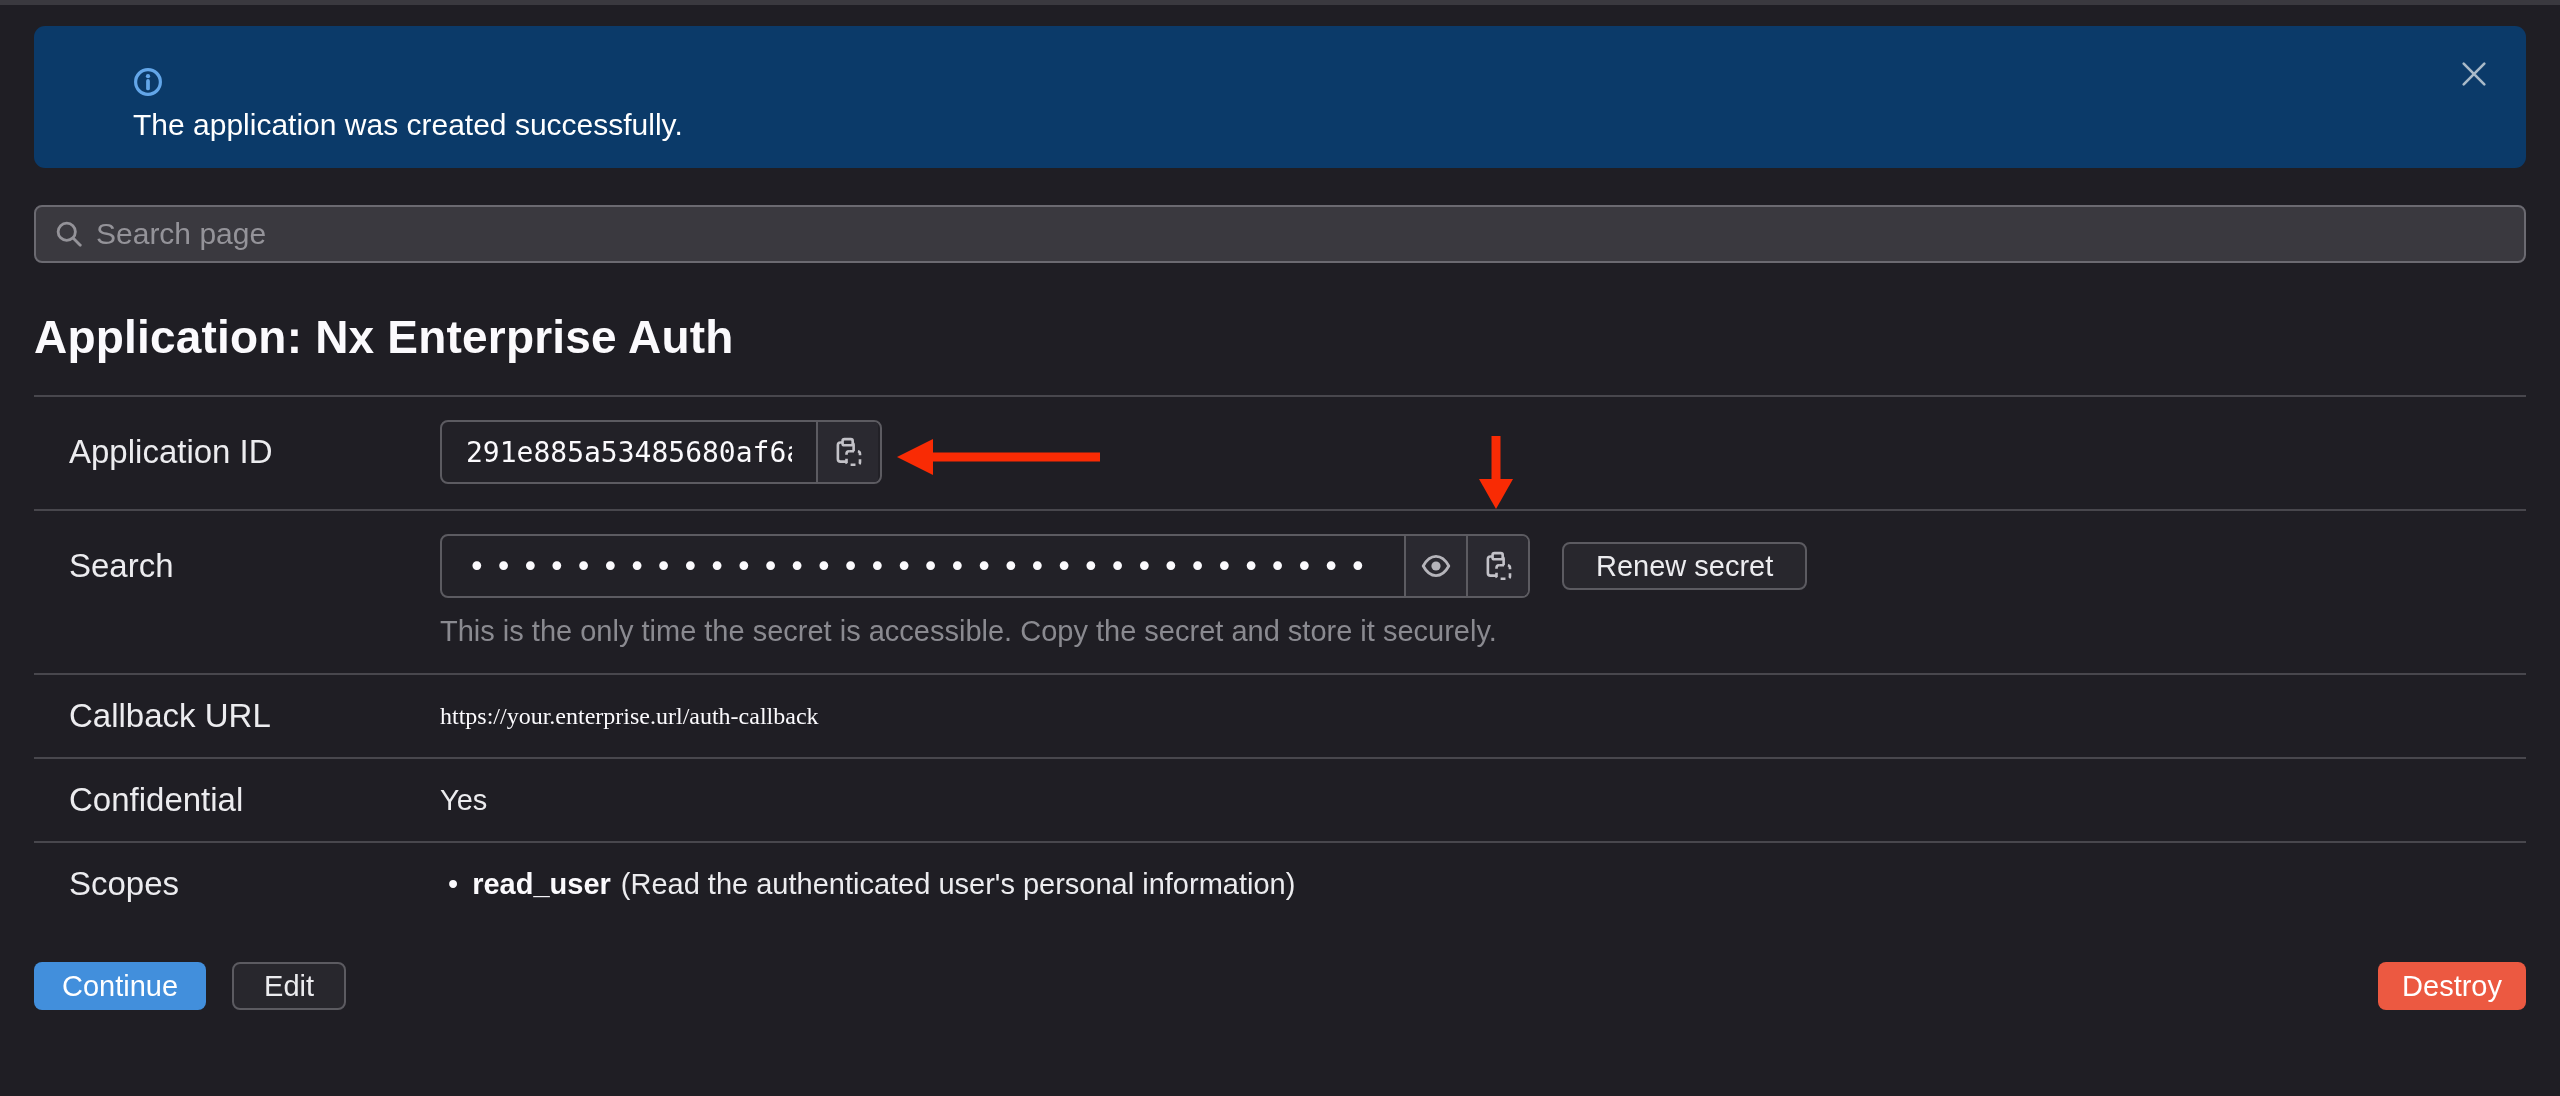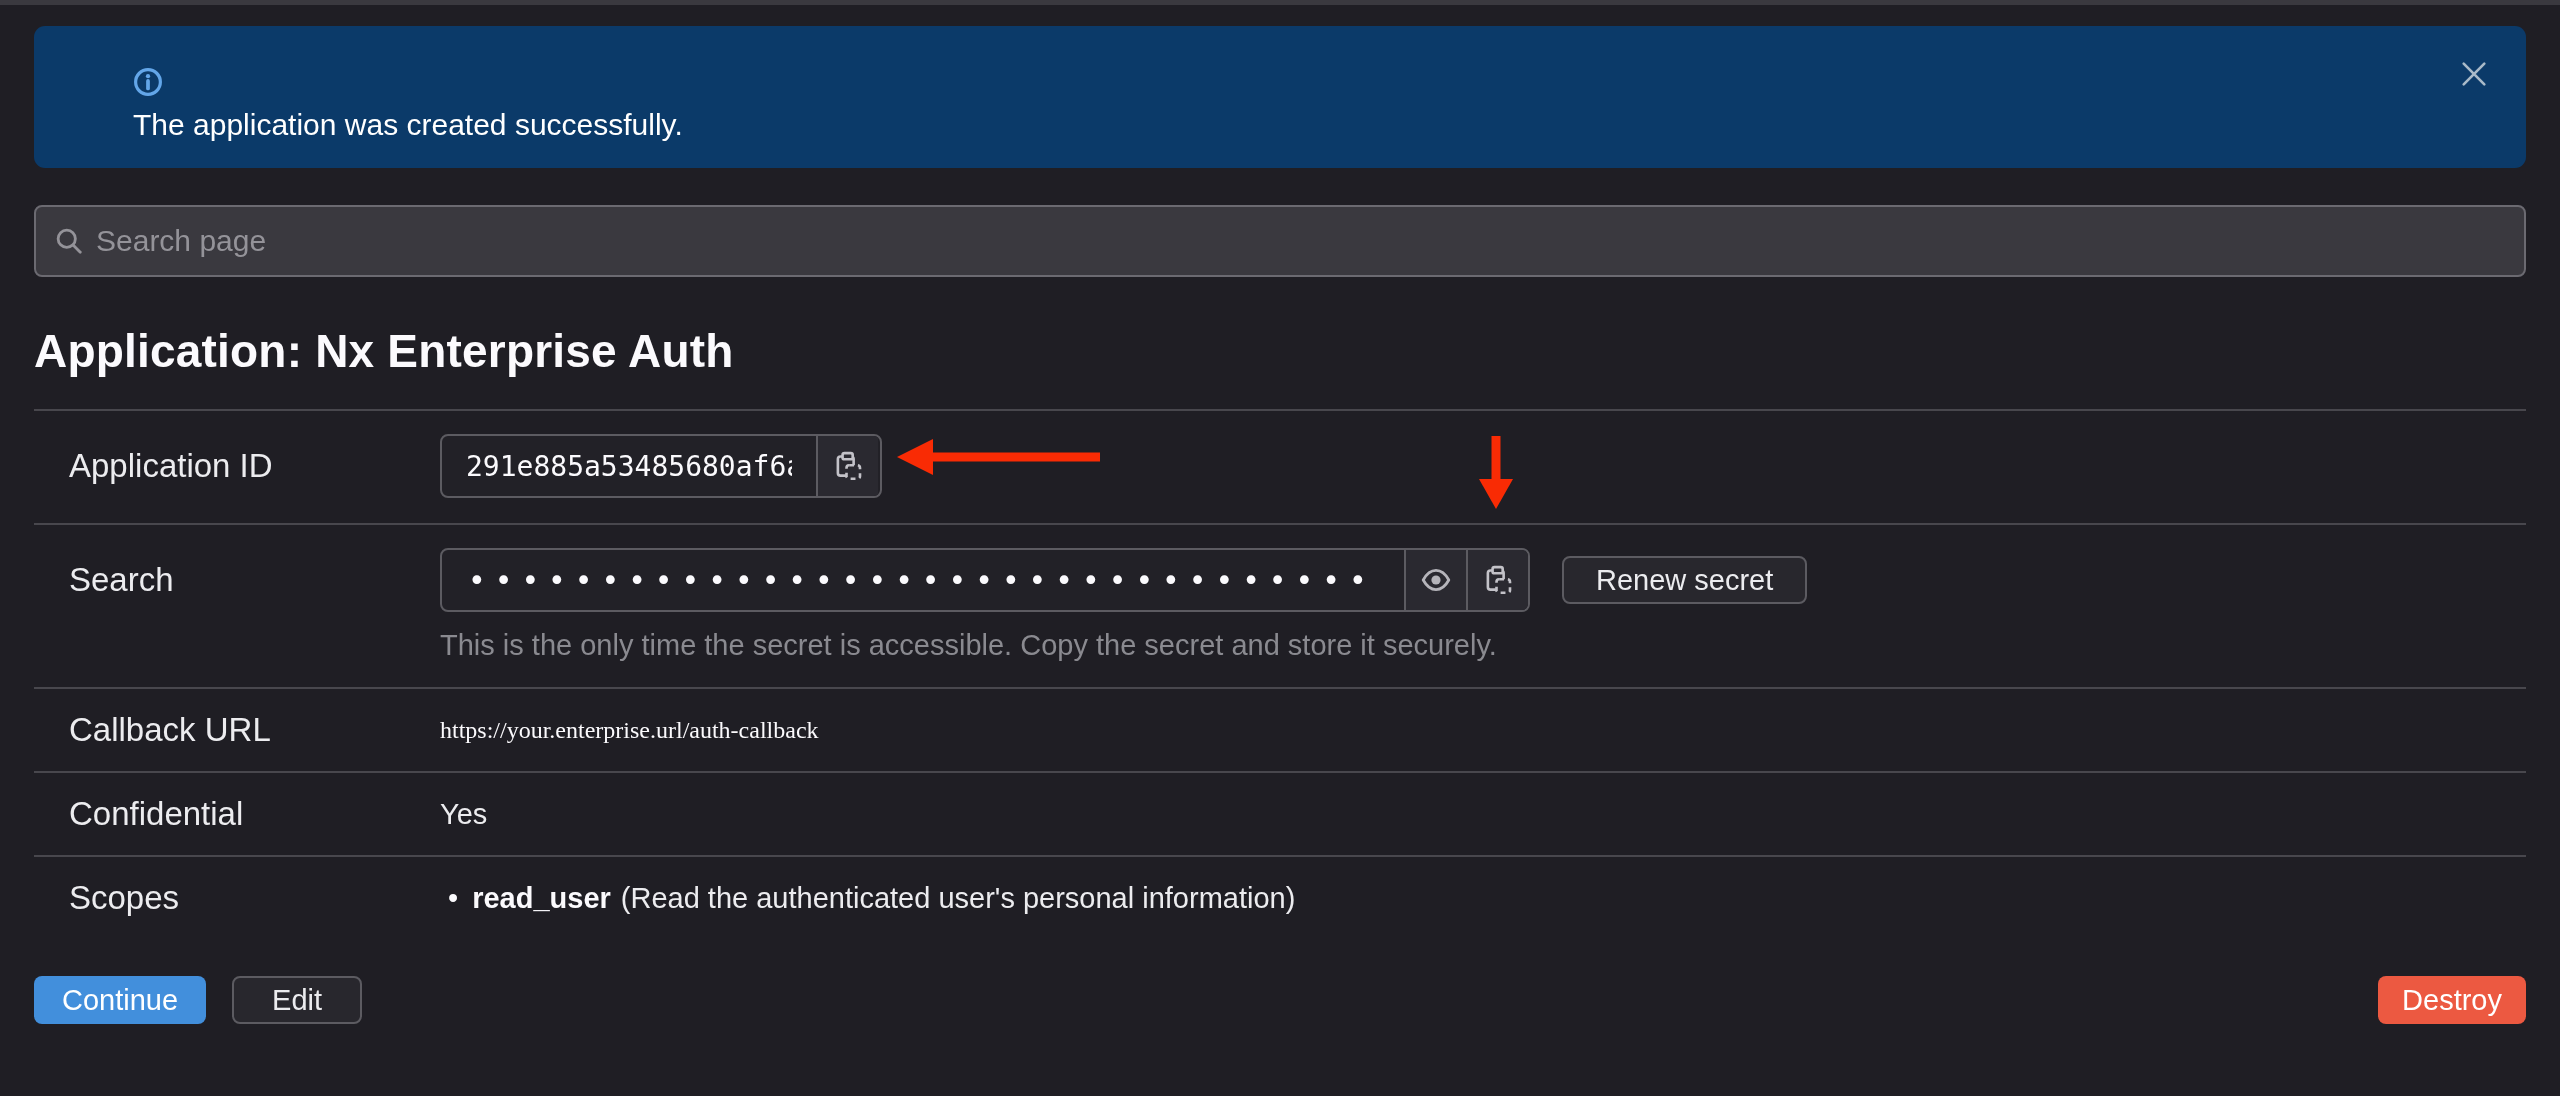--- a/index.html
+++ b/index.html
@@ -29,21 +29,21 @@
   .banner .info-icon{display:block;width:30px;height:30px;}
   .banner-message{margin-top:11px;font-size:30px;color:var(--banner-text);}
   .banner-close{
     position:absolute;top:26px;right:30px;width:44px;height:44px;
     background:transparent;border:none;display:flex;align-items:center;justify-content:center;
     cursor:pointer;
   }
 
   
   .search-box{
-    margin-top:37px;height:72px;background:var(--search-bg);
+    margin-top:37px;height:58px;background:var(--search-bg);
     border:2px solid var(--search-border);border-radius:8px;
     display:flex;align-items:center;padding:0 18px;gap:12px;
   }
   .search-box input{
     flex:1;background:transparent;border:none;outline:none;
     font-family:"Liberation Sans",sans-serif;font-size:30px;color:var(--bright);
   }
   .search-box input::placeholder{color:var(--placeholder);}
 
   
@@ -82,21 +82,21 @@
     width:62px;flex:none;display:flex;align-items:center;justify-content:center;
     background:var(--segment-bg);border:none;border-left:2px solid var(--border);cursor:pointer;
   }
 
   .btn{
     height:48px;border-radius:8px;border:none;cursor:pointer;
     font-family:"Liberation Sans",sans-serif;font-size:29px;display:inline-flex;
     align-items:center;justify-content:center;
   }
   .btn-secondary{
-    background:#28272d;border:2px solid var(--border);color:var(--text);padding:0 38px;
+    background:#28272d;border:2px solid var(--border);color:var(--text);padding:0 30px;
   }
   .renew-btn{margin-left:32px;padding:0 32px;}
   .helper-text{margin-top:16px;font-size:29px;color:var(--muted);}
 
   .secret-line{display:flex;align-items:center;}
 
   .scopes-list{list-style:none;}
   .scopes-list li{display:flex;align-items:baseline;}
   .scope-bullet{margin:0 14px 0 8px;font-size:29px;color:var(--bright);}
   .scope-name{font-weight:700;color:var(--bright);}

